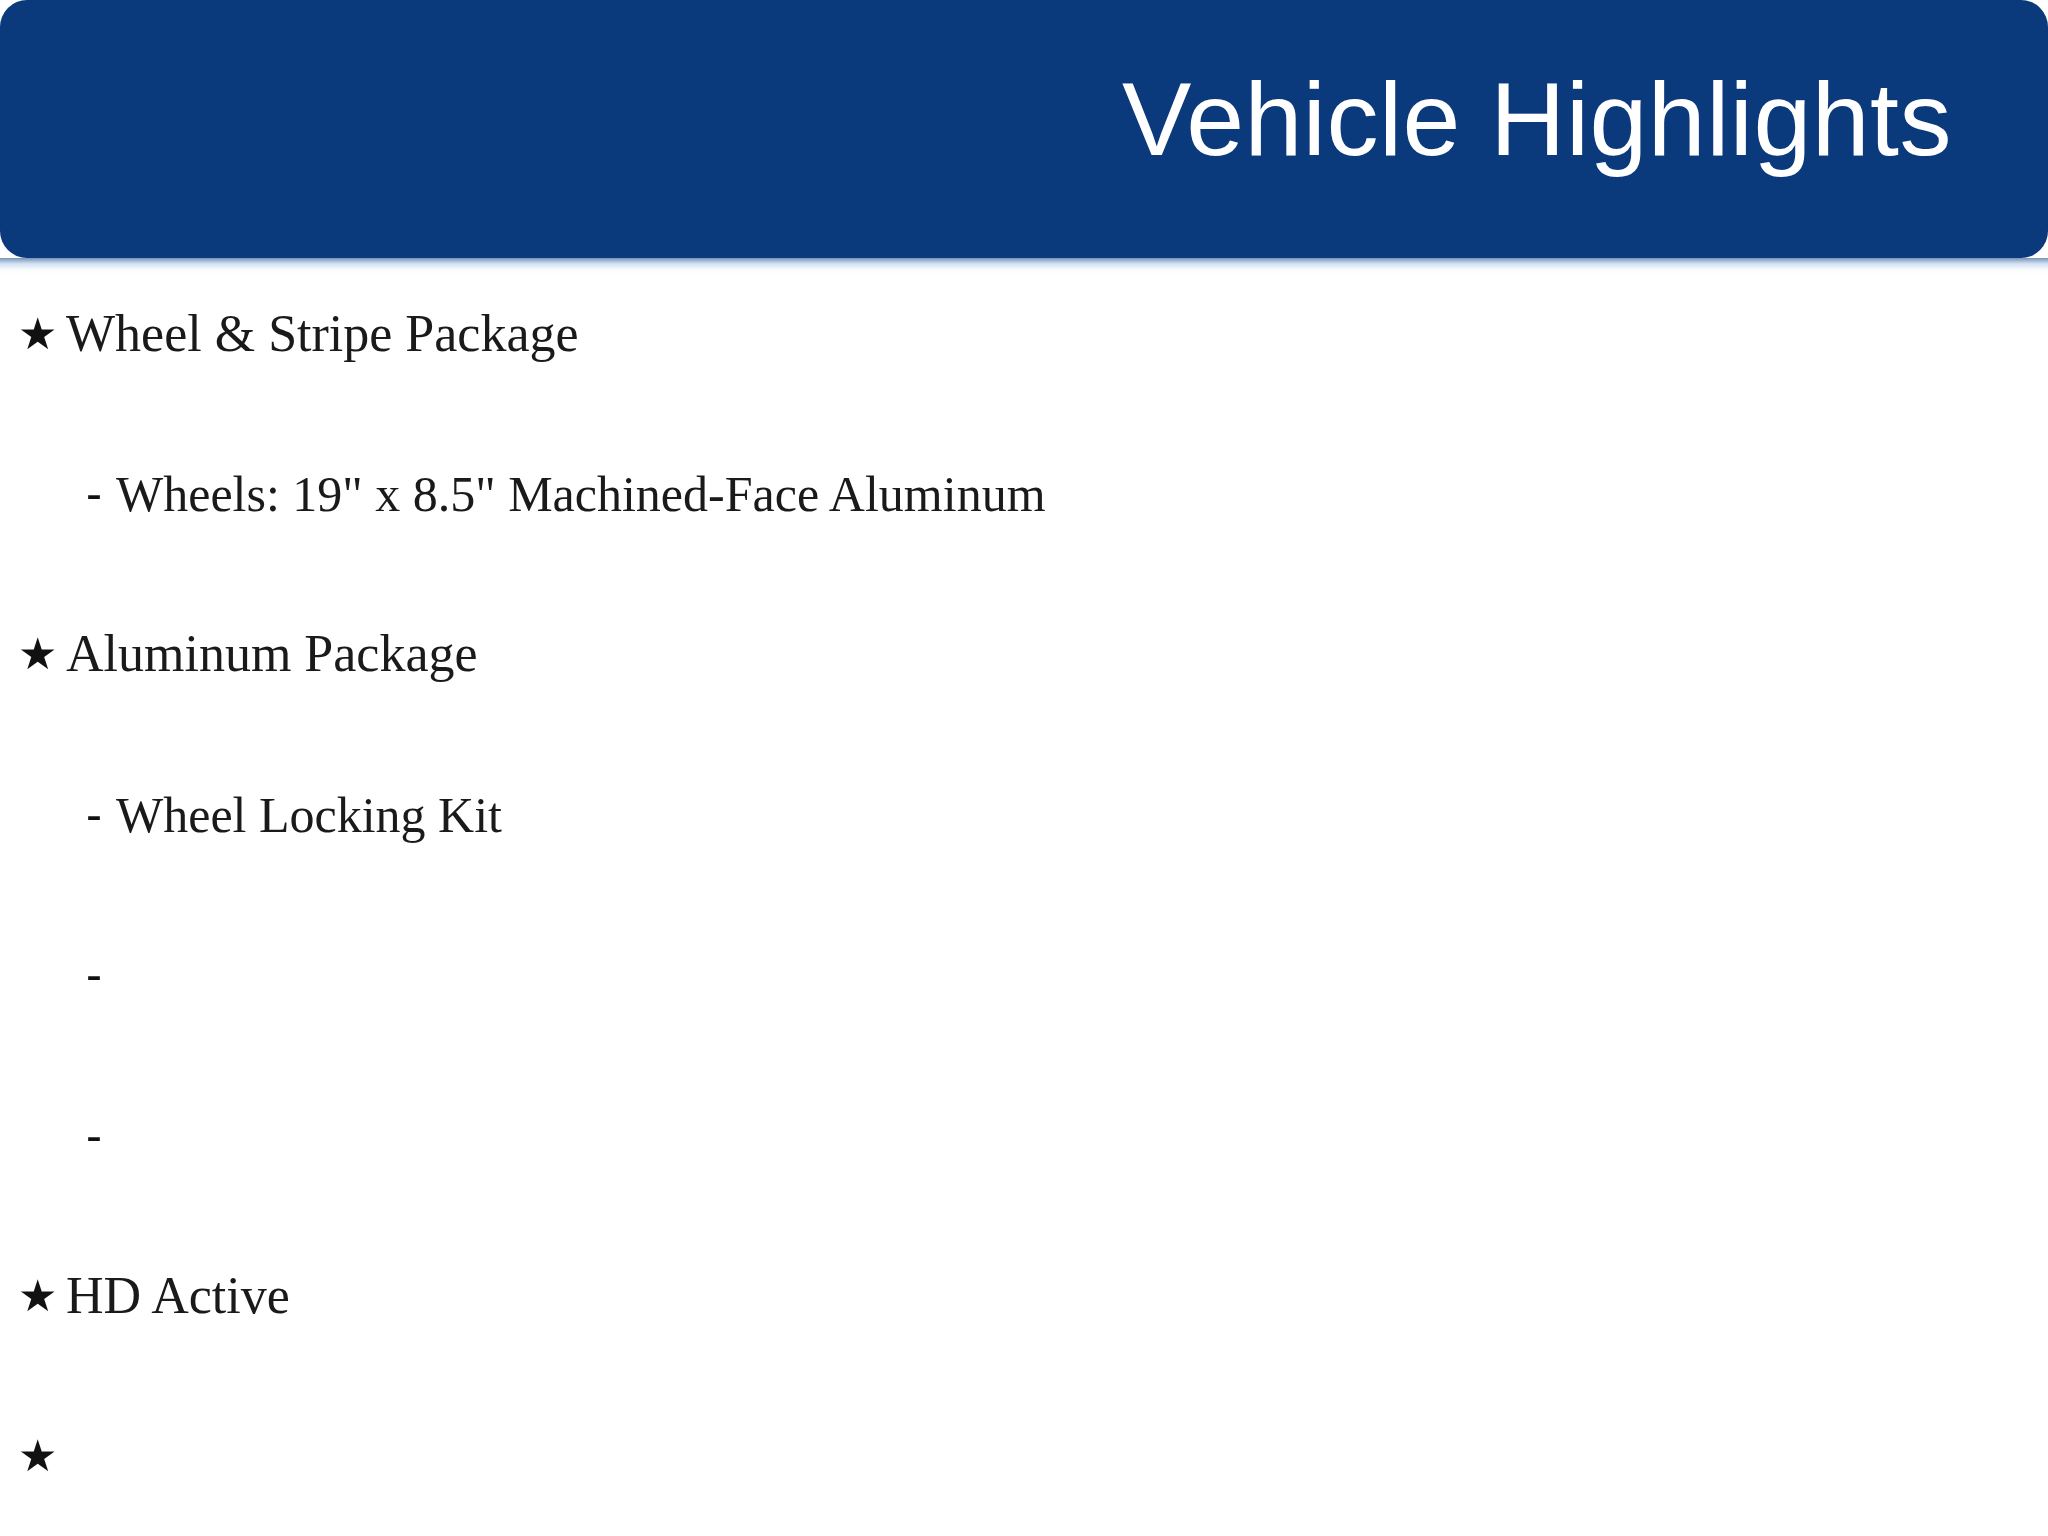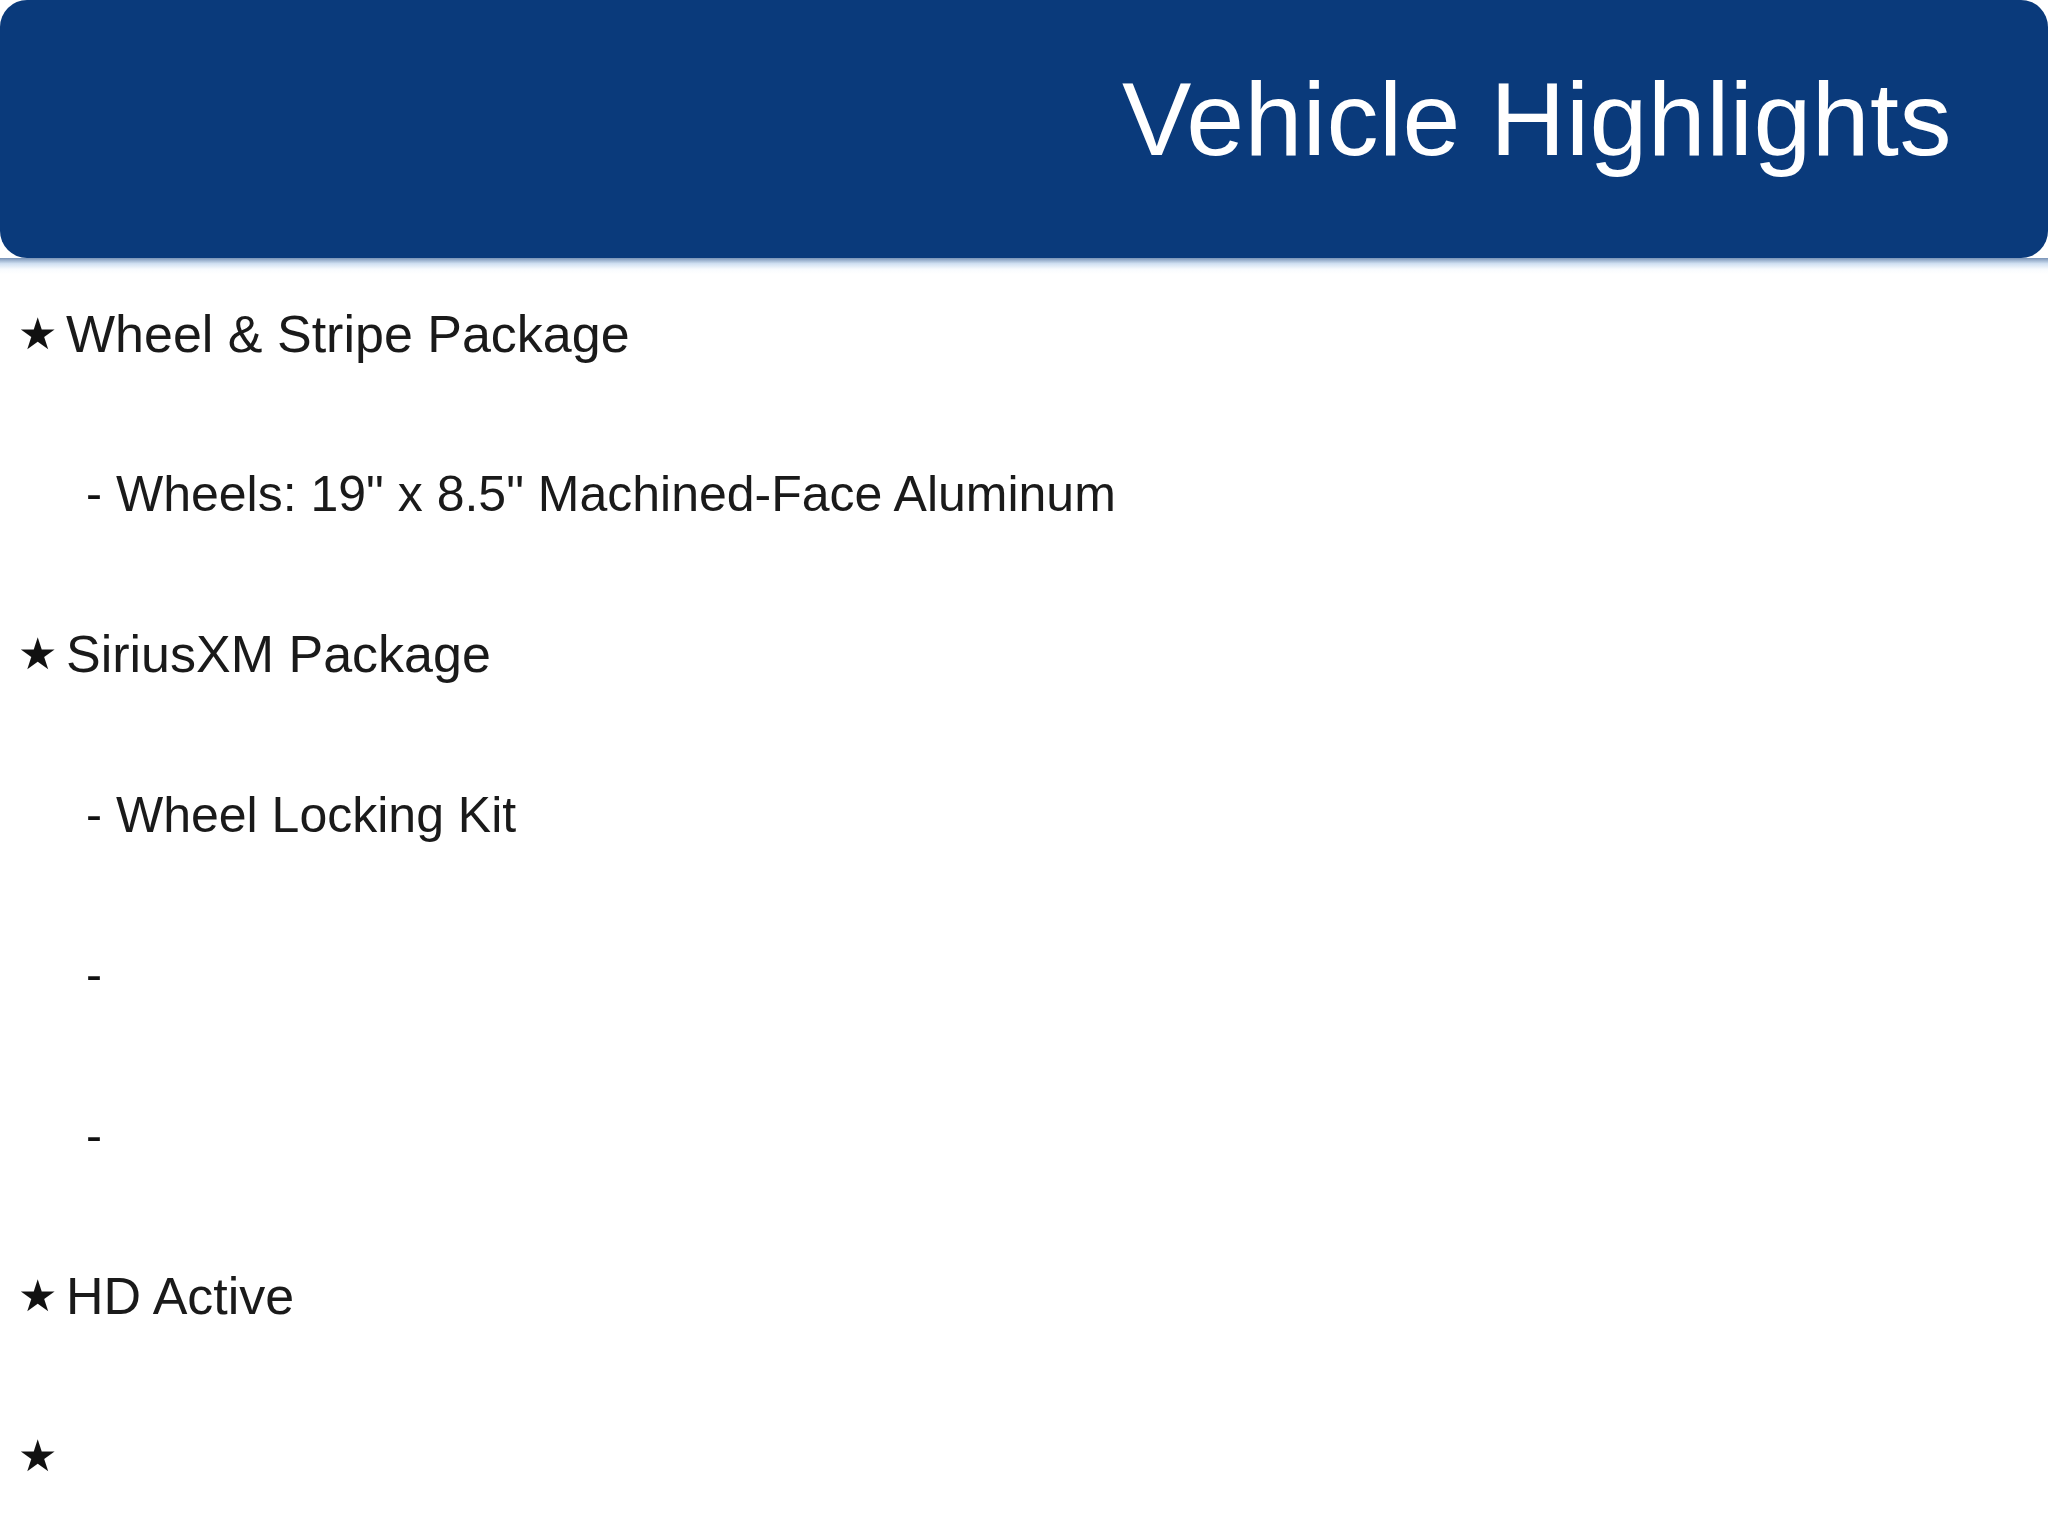--- a/index.html
+++ b/index.html
@@ -122,20 +122,21 @@
     text-align: left;
   }
   .bullet-row.level-2 .bullet-text {
     font-size: 50px;
     line-height: 1.05;
     white-space: nowrap;
   }
 
   .bullet-text {
     display: inline-block;
+    font-family: Liberation Serif, serif;
   }
 </style>
 </head>
 <body>
 
 <div class="slide">
 
   <div class="slide-header">
     <h1 class="slide-title">Vehicle Highlights</h1>
   </div>
@@ -146,21 +147,21 @@
       <li class="bullet-row level-1" style="top: 44px;">
         <span class="bullet-marker">★</span>
         <span class="bullet-text">Wheel &amp; Stripe Package</span>
       </li>
       <li class="bullet-row level-2" style="top: 204px;">
         <span class="bullet-marker">-</span>
         <span class="bullet-text">Wheels: 19" x 8.5" Machined-Face Aluminum</span>
       </li>
       <li class="bullet-row level-1" style="top: 364px;">
         <span class="bullet-marker">★</span>
-        <span class="bullet-text">SiriusXM Package</span>
+        <span class="bullet-text">Aluminum Package</span>
       </li>
       <li class="bullet-row level-2" style="top: 525px;">
         <span class="bullet-marker">-</span>
         <span class="bullet-text">Wheel Locking Kit</span>
       </li>
       <li class="bullet-row level-2" style="top: 685px;">
         <span class="bullet-marker">-</span>
       </li>
       <li class="bullet-row level-2" style="top: 846px;">
         <span class="bullet-marker">-</span>

